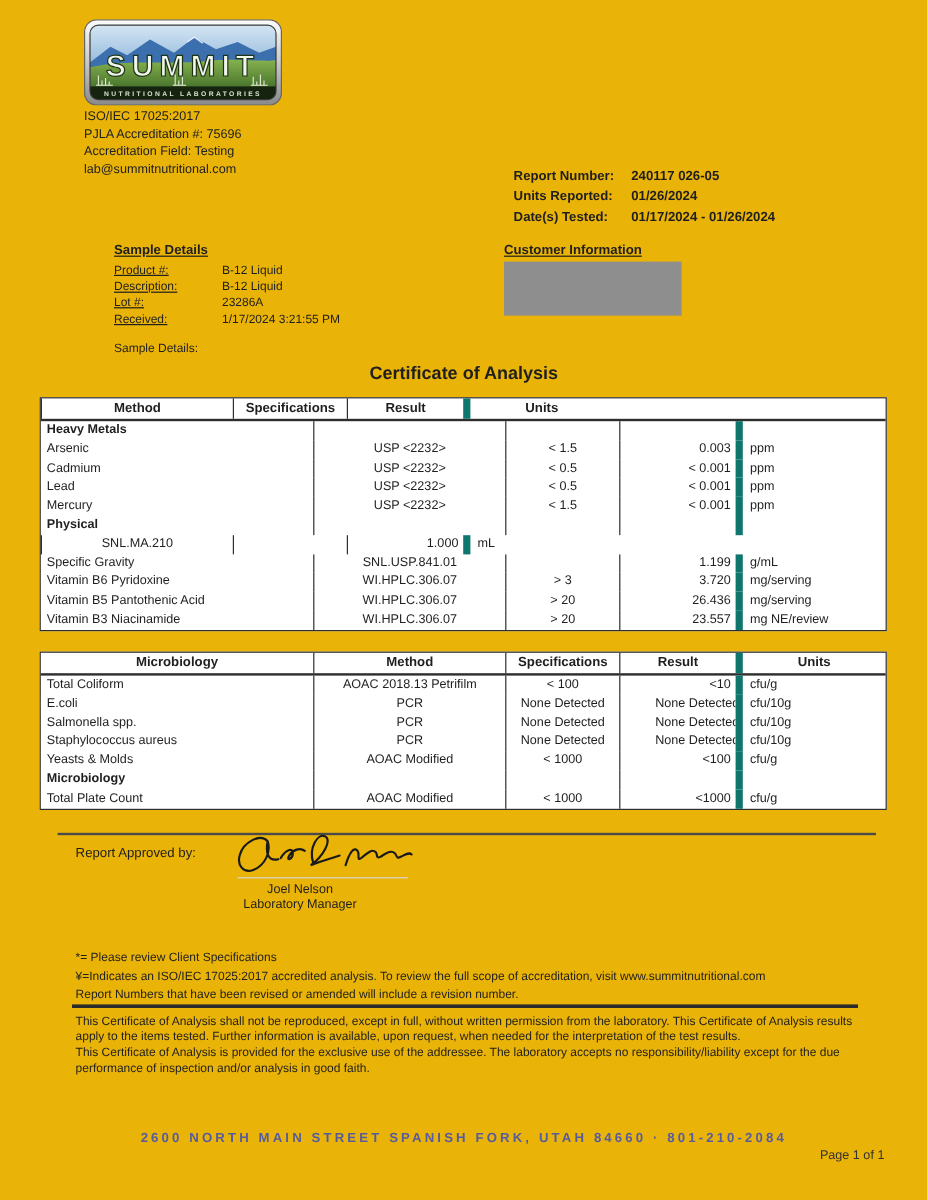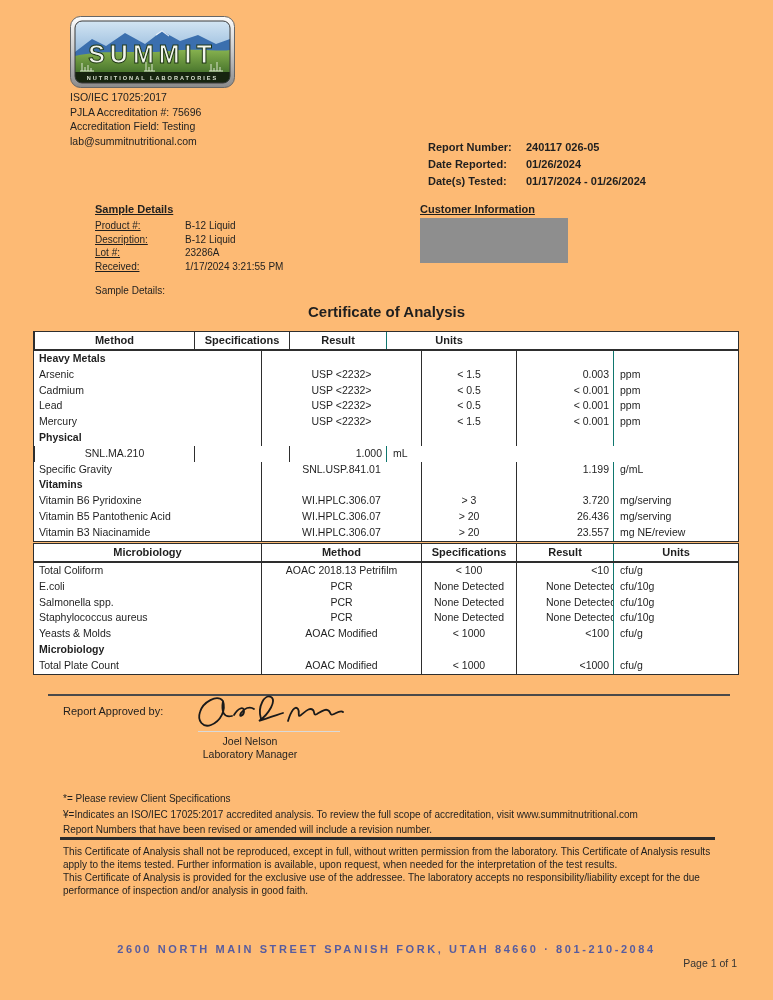--- a/index.html
+++ b/index.html
@@ -1,16 +1,16 @@
 <!DOCTYPE html>
 <html><head>
 <meta charset="utf-8">
 <style>
   html,body{margin:0;padding:0;background:#ffffff;}
-  .page{position:relative;width:773px;height:1000px;background:#fdba74;
+  .page{position:relative;width:773px;height:1000px;background:#eab308;
         font-family:"Liberation Sans",sans-serif;color:#1f1f1f;overflow:hidden;}
   .abs{position:absolute;}
 
   
   .logo-wrap{left:70px;top:16px;}
   .accred{left:70px;top:90px;font-size:10.5px;line-height:14.5px;color:#222;}
 
   
   .report-info{left:428px;top:139px;font-size:11px;}
   .report-info .row{display:flex;height:16.8px;line-height:16.8px;}
@@ -36,21 +36,21 @@
   .table-chemistry{top:331px;}
   .table-microbiology{top:543px;}
   .t-row{display:flex;}
   .t-head{border-bottom:2px solid #2e2e2e;}
   .t-head .cell{font-weight:700;font-size:11px;height:17px;line-height:17px;text-align:center;}
   .cell{box-sizing:border-box;overflow:hidden;white-space:nowrap;}
   .c0{width:227px;}
   .c1{width:160px;border-left:1px solid #2e2e2e;}
   .c2{width:95px;border-left:1px solid #2e2e2e;}
   .c3{width:97px;border-left:1px solid #2e2e2e;}
-  .c4{width:125px;border-left:1px solid #0f766e;}
+  .c4{width:125px;border-left:6px solid #0f766e;}
   .t-brow .cell{font-size:10.5px;height:15.8px;line-height:15.8px;}
   .t-brow .c0{padding-left:5px;}
   .t-brow .c1,.t-brow .c2{text-align:center;}
   .t-brow .c3{text-align:right;padding-right:4px;padding-left:29px;}
   .t-brow .c4{padding-left:6px;}
   .t-brow.section .c0{font-weight:700;}
 
   
   .divider1{left:48px;top:694px;width:682px;height:2px;background:#4a4a4a;}
   .sig-label{left:63px;top:705px;font-size:11px;}
@@ -120,21 +120,21 @@
     </div>
 
   <div class="abs report-info">
 
       <div class="row">
         <span class="lbl">Report Number:</span>
         <span class="val">240117 026-05</span>
       </div>
 
       <div class="row">
-        <span class="lbl">Date Reported:</span>
+        <span class="lbl">Units Reported:</span>
         <span class="val">01/26/2024</span>
       </div>
 
       <div class="row">
         <span class="lbl">Date(s) Tested:</span>
         <span class="val">01/17/2024 - 01/26/2024</span>
       </div>
     </div>
 
   <div class="abs sample">
@@ -225,27 +225,20 @@
         <div class="cell c2"></div>
         <div class="cell c3">1.000</div>
         <div class="cell c4">mL</div>
       </div>
       <div class="t-row t-brow">
         <div class="cell c0">Specific Gravity</div>
         <div class="cell c1">SNL.USP.841.01</div>
         <div class="cell c2"></div>
         <div class="cell c3">1.199</div>
         <div class="cell c4">g/mL</div>
-      </div>
-      <div class="t-row t-brow section">
-        <div class="cell c0">Vitamins</div>
-        <div class="cell c1"></div>
-        <div class="cell c2"></div>
-        <div class="cell c3"></div>
-        <div class="cell c4"></div>
       </div>
       <div class="t-row t-brow">
         <div class="cell c0">Vitamin B6 Pyridoxine</div>
         <div class="cell c1">WI.HPLC.306.07</div>
         <div class="cell c2">&gt; 3</div>
         <div class="cell c3">3.720</div>
         <div class="cell c4">mg/serving</div>
       </div>
       <div class="t-row t-brow">
         <div class="cell c0">Vitamin B5 Pantothenic Acid</div>

